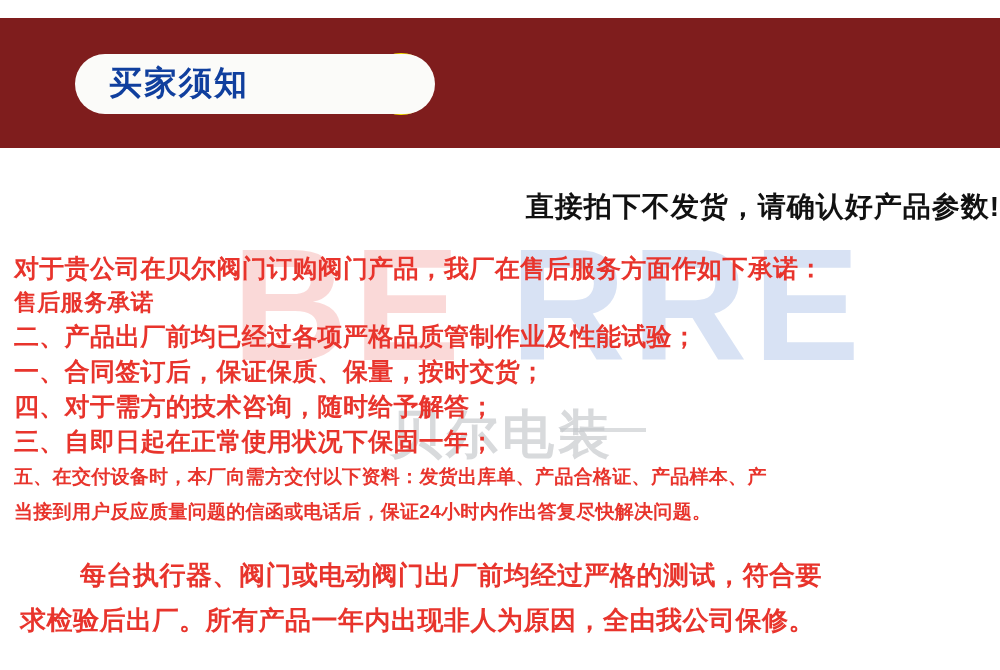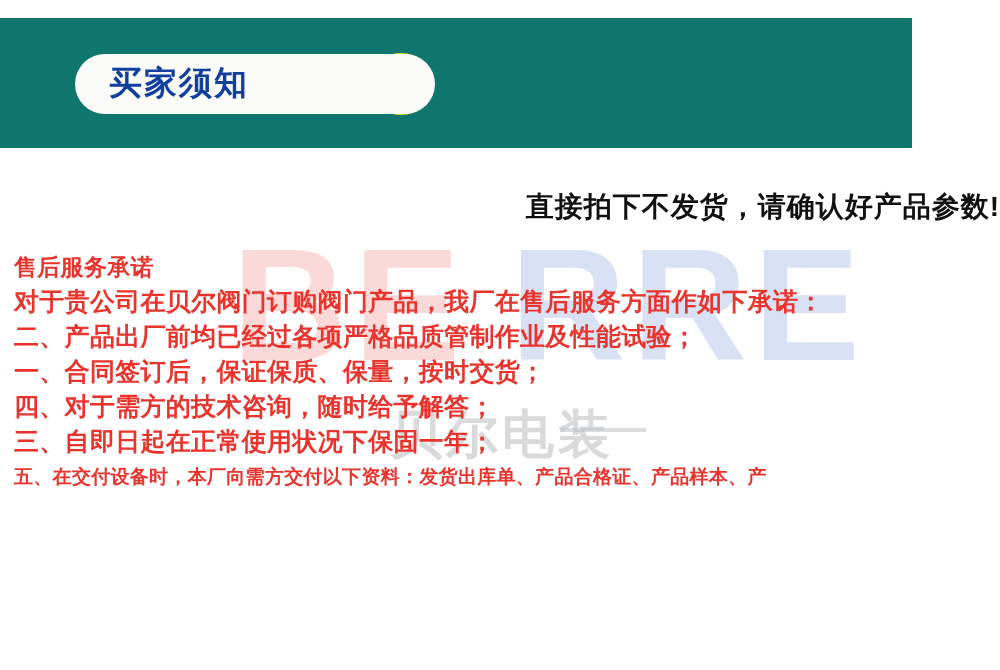--- a/index.html
+++ b/index.html
@@ -19,23 +19,23 @@
     height: 670px;
     background: #ffffff;
     overflow: hidden;
   }
 
   
   .banner {
     position: absolute;
     left: 0;
     top: 18px;
-    width: 912px;
+    width: 1000px;
     height: 130px;
-    background: #0f766e;
+    background: #7f1d1d;
     overflow: hidden;
   }
   .banner-pill {
     position: absolute;
     left: 75px;
     top: 36px;
     width: 360px;
     height: 60px;
     background: #fbfbf9;
     border-radius: 34px;
@@ -208,24 +208,29 @@
     <div class="wm-big"><span class="wm-red">BE</span><span class="wm-blue">RRE</span></div>
     <div class="wm-small">贝尔电装</div>
     <div class="wm-dash"></div>
   </div>
 
   <div class="content">
 
     <div class="main-heading">直接拍下不发货，请确认好产品参数!</div>
 
     <div class="promise-block">
+      <div class="promise-line">对于贵公司在贝尔阀门订购阀门产品，我厂在售后服务方面作如下承诺：</div>
       <div class="promise-line heading-red">售后服务承诺</div>
-      <div class="promise-line">对于贵公司在贝尔阀门订购阀门产品，我厂在售后服务方面作如下承诺：</div>
       <div class="promise-line">二、产品出厂前均已经过各项严格品质管制作业及性能试验；</div>
       <div class="promise-line">一、合同签订后，保证保质、保量，按时交货；</div>
       <div class="promise-line">四、对于需方的技术咨询，随时给予解答；</div>
       <div class="promise-line">三、自即日起在正常使用状况下保固一年；</div>
       <div class="promise-line wide">五、在交付设备时，本厂向需方交付以下资料：发货出库单、产品合格证、产品样本、产</div>
+      <div class="promise-line wide">当接到用户反应质量问题的信函或电话后，保证24小时内作出答复尽快解决问题。</div>
     </div>
 
+    <div class="closing-block">
+      <div class="closing-line indent-1">每台执行器、阀门或电动阀门出厂前均经过严格的测试，符合要</div>
+      <div class="closing-line indent-2">求检验后出厂。所有产品一年内出现非人为原因，全由我公司保修。</div>
+    </div>
 
   </div>
 </div>
 
 </body></html>

